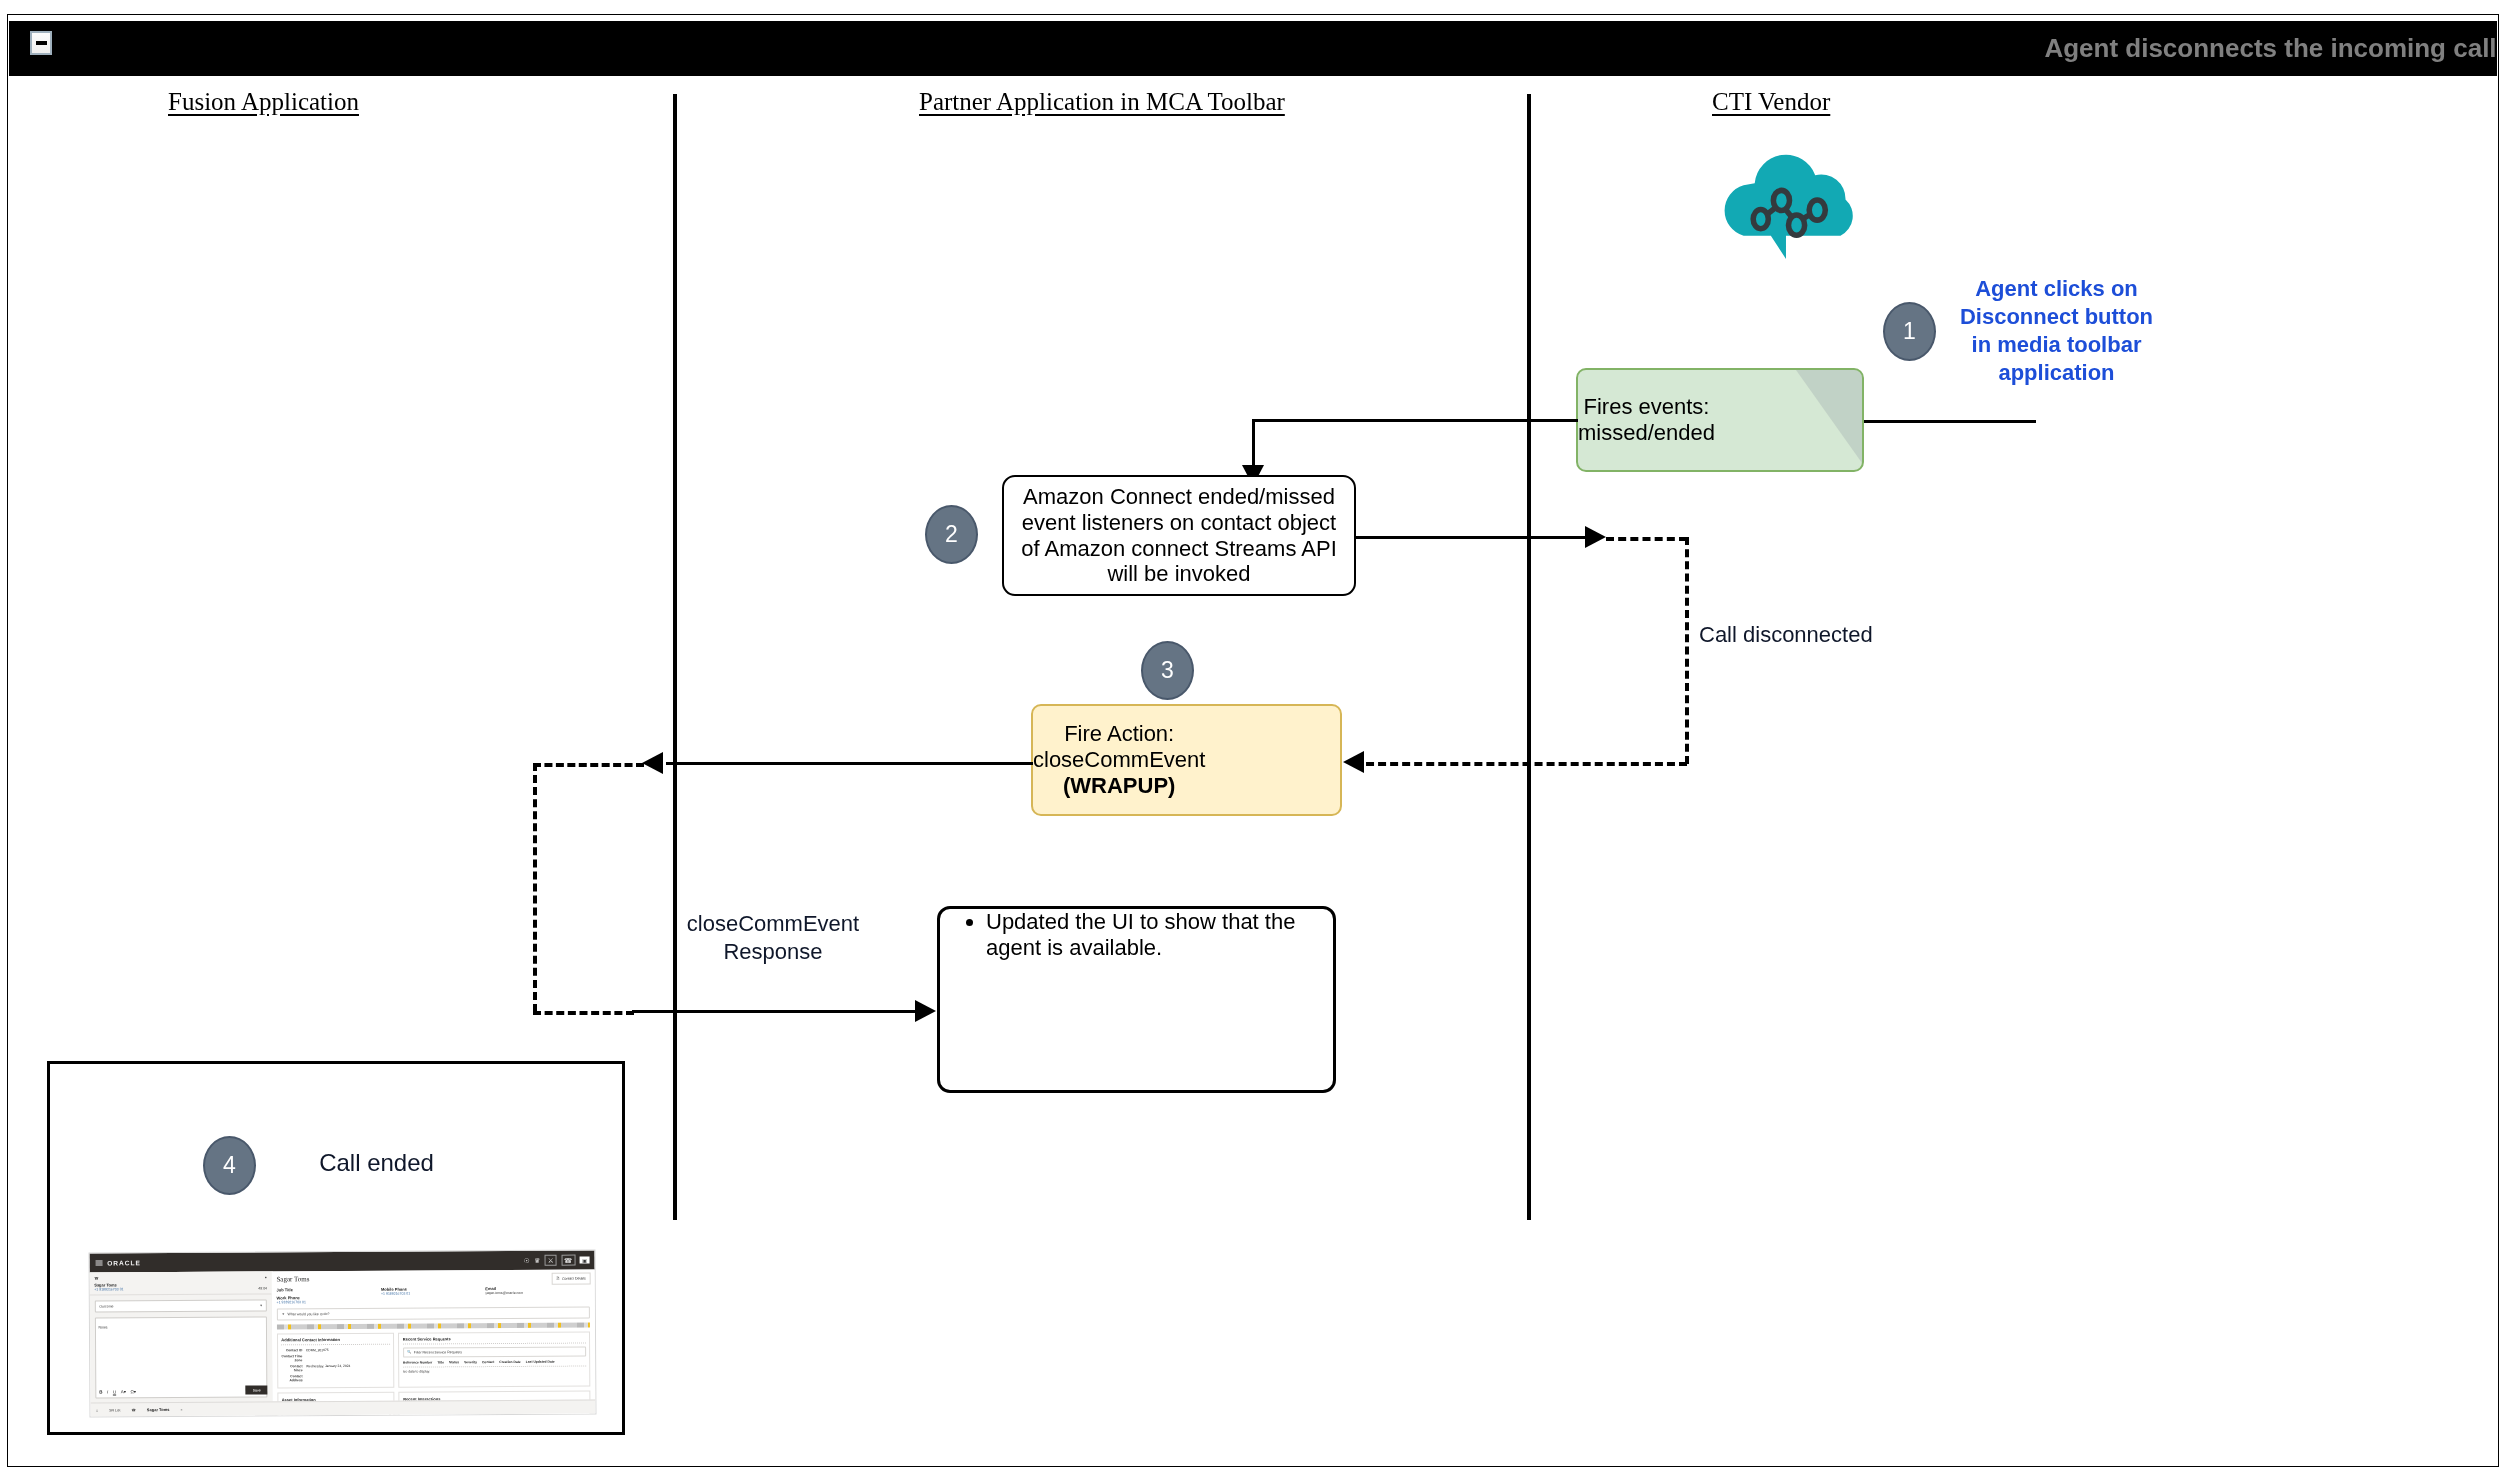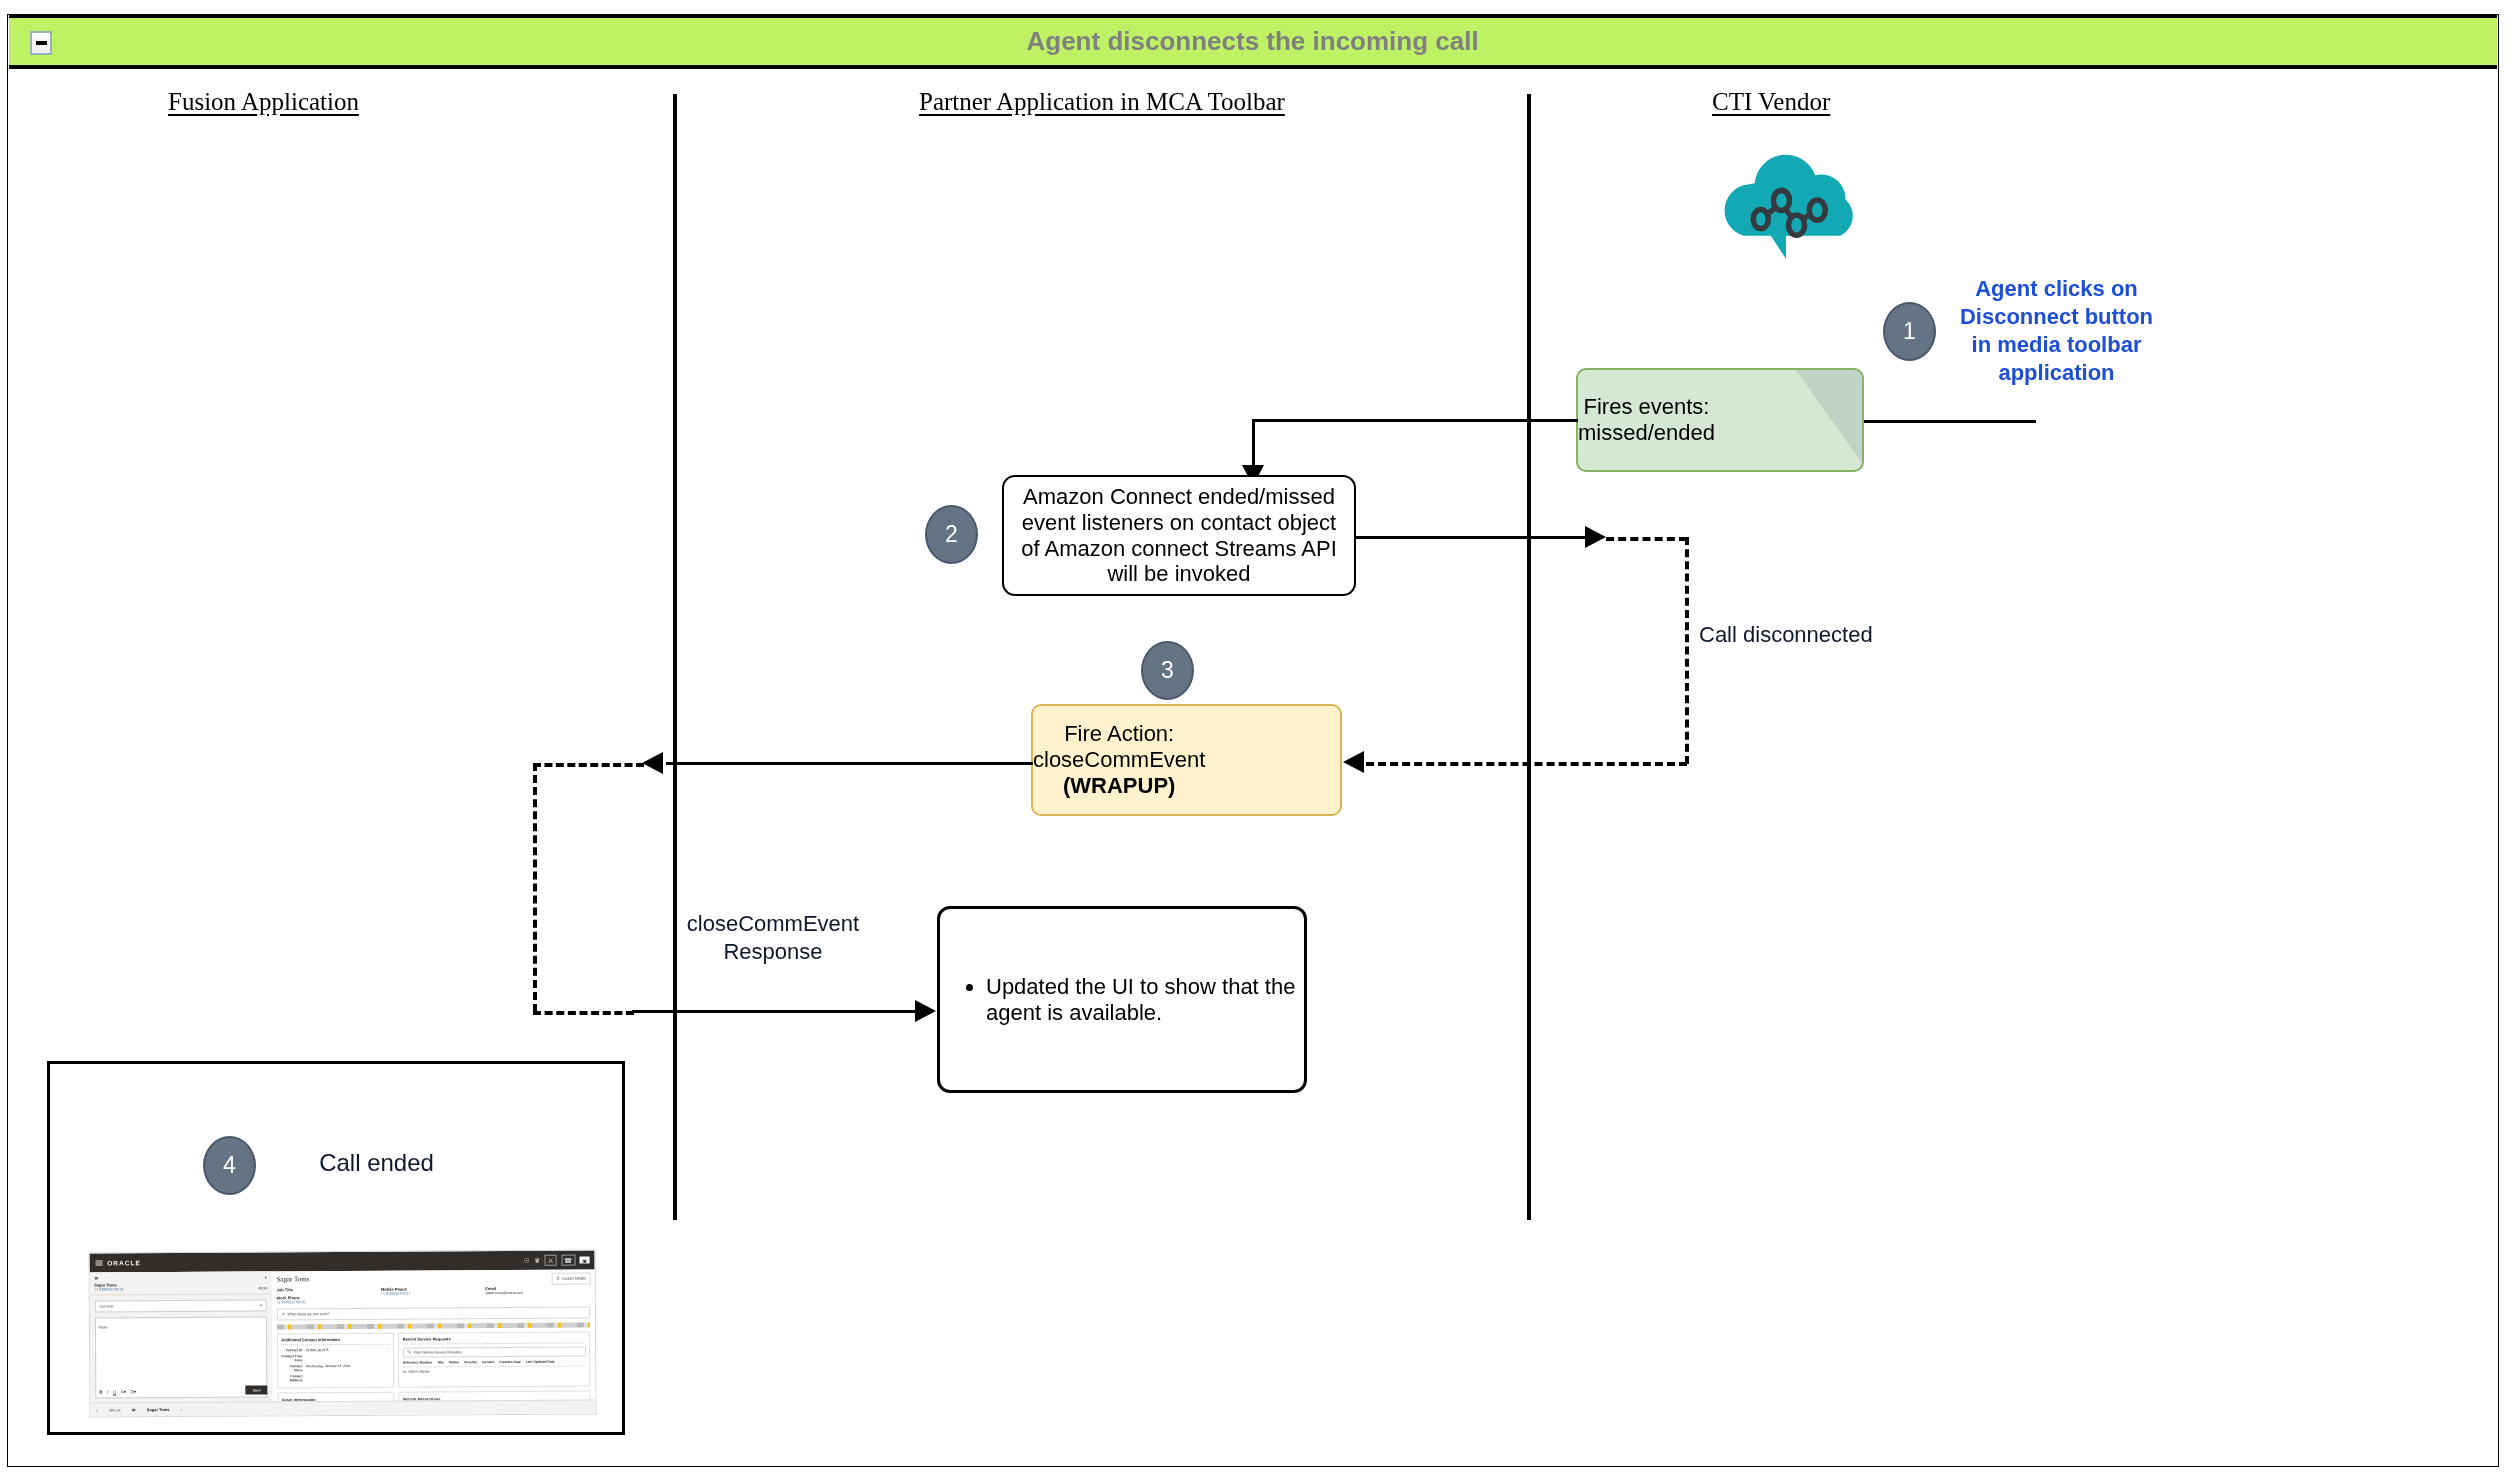--- a/index.html
+++ b/index.html
@@ -2,23 +2,23 @@
 <html style="font-size:8px"><head>
 <meta charset="utf-8">
 <style>
   html,body{margin:0;padding:0;background:#ffffff;}
   body{font-family:"Liberation Sans",sans-serif;}
   #stage{position:relative;width:2512px;height:1480px;background:#ffffff;overflow:hidden;}
 
   
   .window-frame{position:absolute;left:7px;top:14px;width:2492px;height:1453px;
       border:1.5px solid #000;background:#fff;box-sizing:border-box;}
-  .title-bar{position:absolute;left:8.6px;top:14px;width:2488px;height:55px;
-      background:#bef264;border-top:4.5px solid #000;border-bottom:4.5px solid #000;
-      box-sizing:border-box;display:flex;align-items:center;justify-content:center;}
+  .title-bar{position:absolute;left:8.6px;top:21px;width:2488px;height:55px;
+      background:#000000;border-top:4.5px solid #000;border-bottom:4.5px solid #000;
+      box-sizing:border-box;display:flex;align-items:center;justify-content:flex-end;}
   .title-text{font-size:26px;font-weight:bold;color:#808080;letter-spacing:0px;}
   .collapse-btn{position:absolute;left:30px;top:31px;width:22px;height:24px;
       background:linear-gradient(#fcfcfc,#efefef);border:2px solid #9fb0bd;
       box-sizing:border-box;display:flex;align-items:center;justify-content:center;cursor:pointer;}
   .collapse-btn .bar{width:11px;height:4px;background:#000;}
 
   
   .lane-divider{position:absolute;width:3.5px;background:#000;top:94px;height:1126px;}
   .lane-title{position:absolute;font-size:25px;color:#000;text-decoration:underline;
       text-underline-offset:4px;white-space:nowrap;font-family:Liberation Serif, serif;}
@@ -207,22 +207,22 @@
   <div class="ln ln-h" style="left:666px;top:762px;width:367px;"></div>
   <div class="arrow arrow-left" style="left:642px;top:752px;"></div>
   <div class="dash-h" style="left:533px;top:763px;width:111px;"></div>
   <div class="dash-v" style="left:533px;top:763px;height:249px;"></div>
   <div class="dash-h" style="left:533px;top:1011px;width:101px;"></div>
 
   <div class="plain-text" style="left:662px;top:910px;width:222px;">closeCommEvent<br>Response</div>
   <div class="ln ln-h" style="left:632px;top:1010px;width:288px;"></div>
   <div class="arrow arrow-right" style="left:915px;top:1000px;"></div>
 
-  <div class="box box-white-heavy" style="left:937px;top:906px;width:370px;height:187px;
-       align-items:center;justify-content:flex-start;padding-left:33px;text-align:left;">
+  <div class="box box-white-heavy" style="left:937px;top:906px;width:399px;height:187px;
+       align-items:flex-start;justify-content:flex-start;padding-left:33px;text-align:left;">
     <ul style="margin:0;padding-left:13px;">
       <li>Updated the UI to show that the agent is available.</li>
     </ul>
   </div>
 
   <div class="shot-card" style="left:47px;top:1061px;width:578px;height:374px;">
 
     <div class="step-badge" style="left:153px;top:72px;width:49px;height:55px;">4</div>
     <div class="plain-text" style="left:238px;top:84px;width:177px;font-size:24px;">Call ended</div>
 

